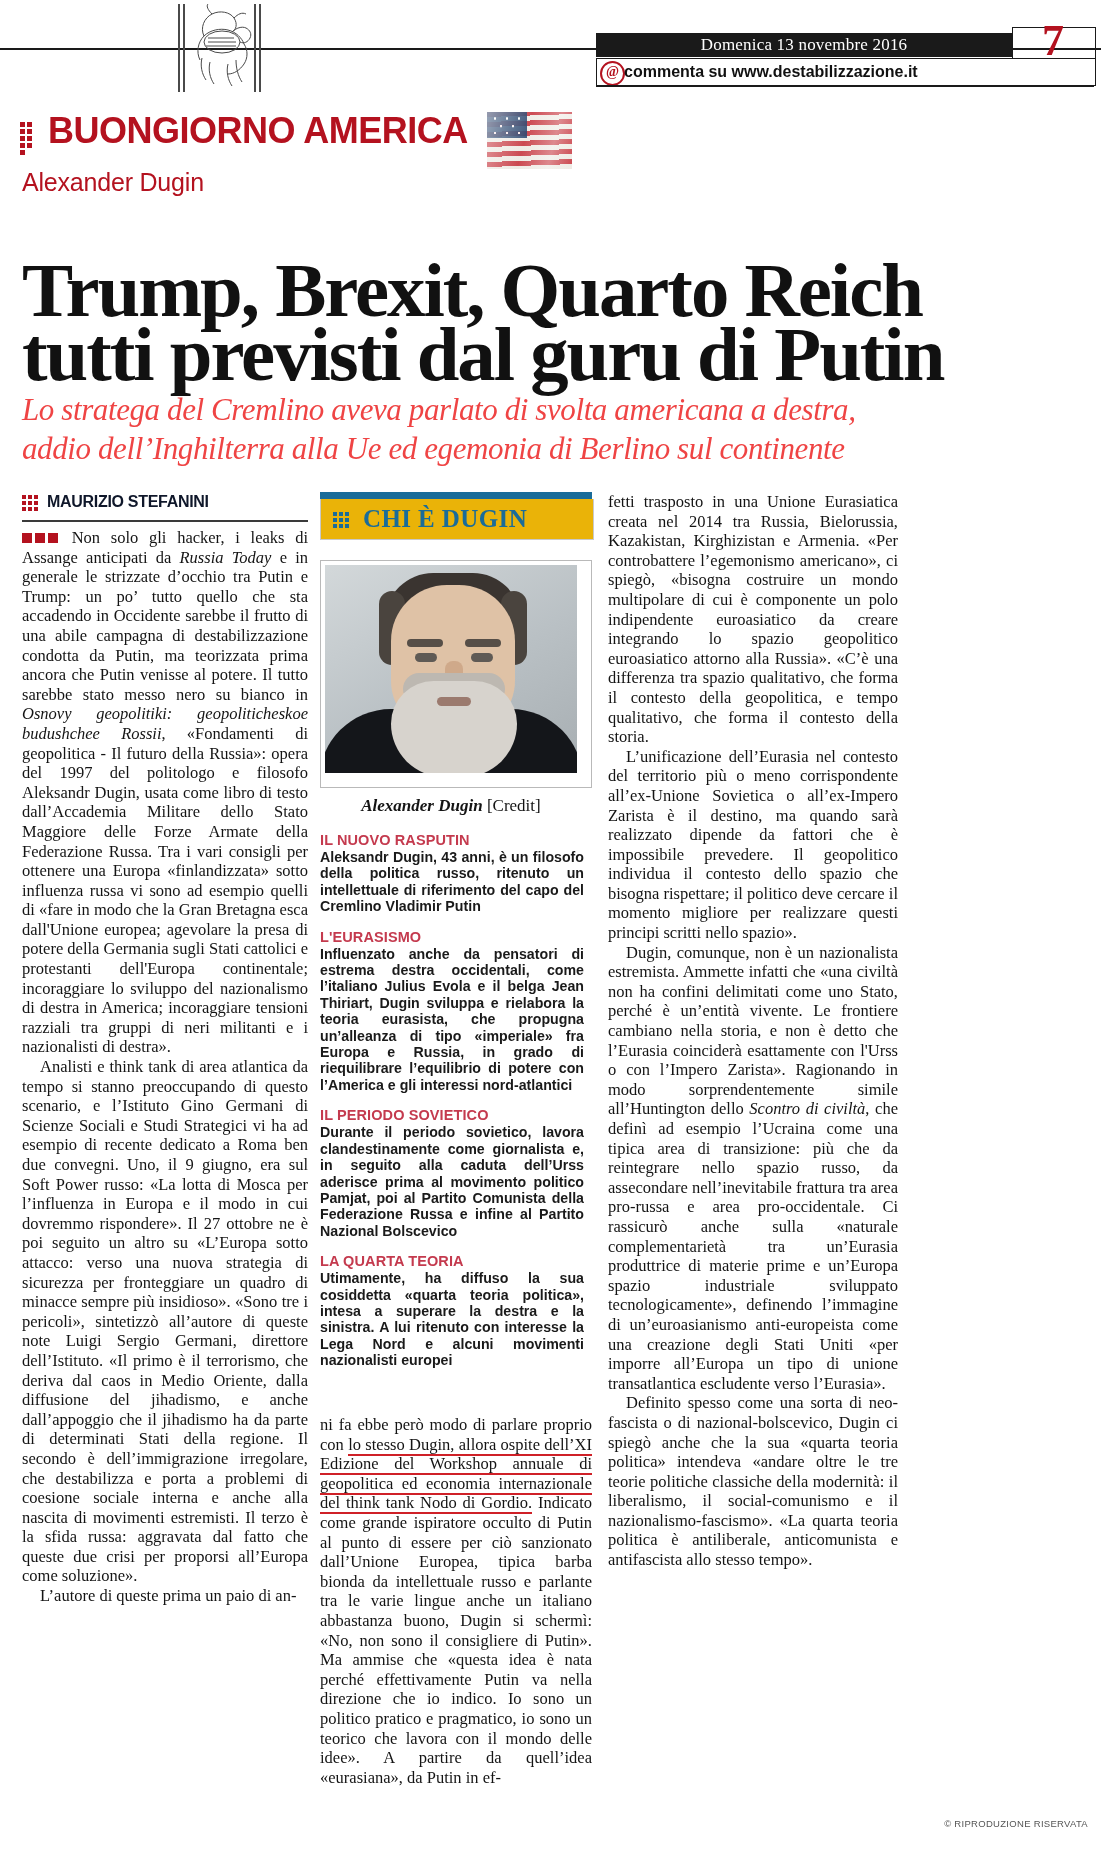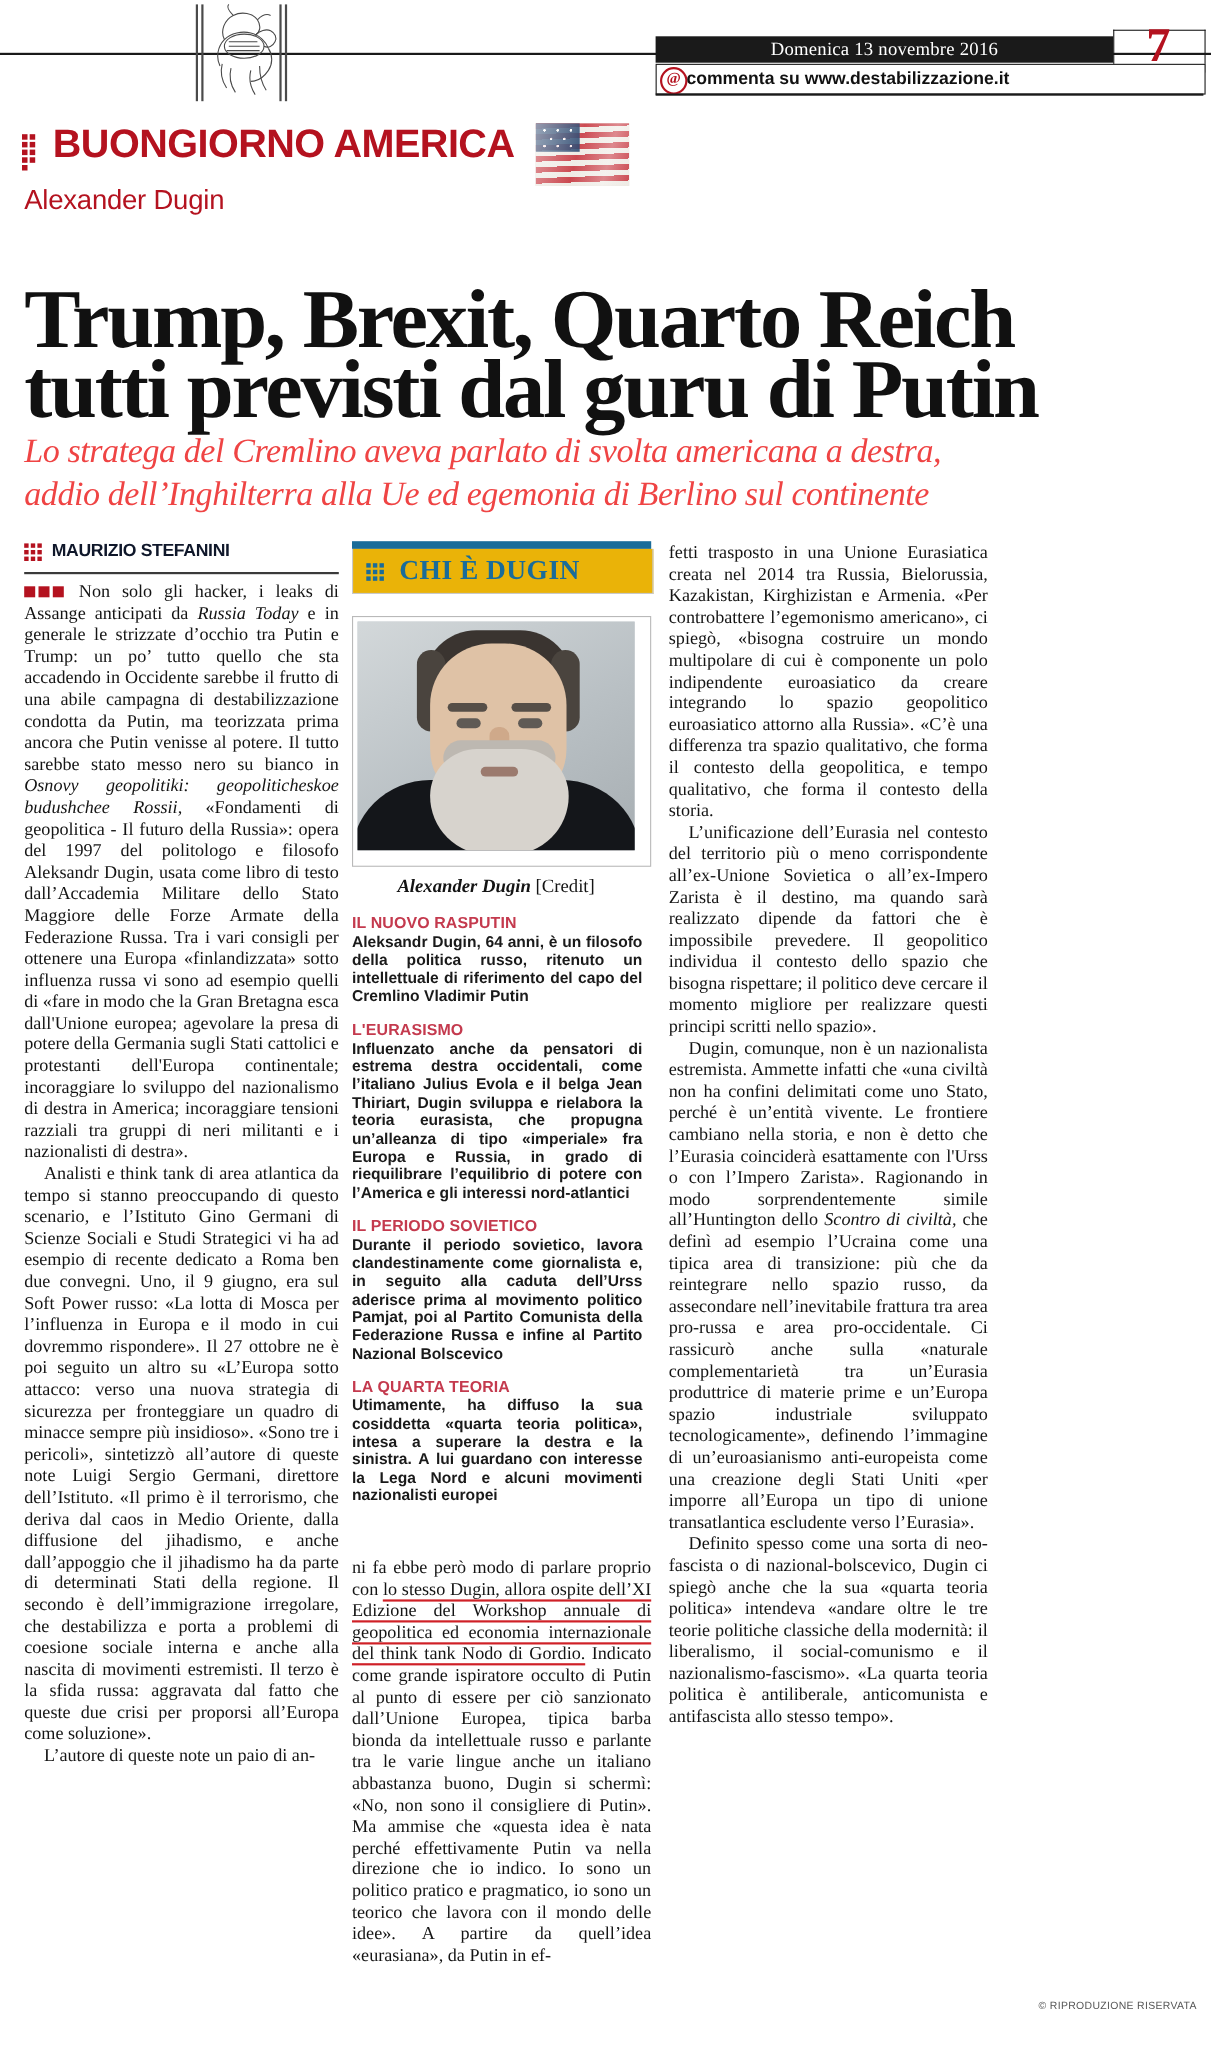--- a/index.html
+++ b/index.html
@@ -216,21 +216,21 @@
   <div class="col col1">
     <div class="byline">
       <span class="dots3 dots-red">
         <i></i><i></i><i></i><i></i><i></i><i></i><i></i><i></i><i></i>
       </span><span class="bname">MAURIZIO STEFANINI</span>
       <div class="byline-rule"></div>
     </div>
     <div class="body">
       <p class="first"><span class="sq"></span><span class="sq"></span><span class="sq"></span> <span>Non solo gli hacker, i leaks di Assange anticipati da </span><i>Russia Today</i><span> e in generale le strizzate d’occhio tra Putin e Trump: un po’ tutto quello che sta accadendo in Occidente sarebbe il frutto di una abile campagna di destabilizzazione condotta da Putin, ma teorizzata prima ancora che Putin venisse al potere. Il tutto sarebbe stato messo nero su bianco in </span><i>Osnovy geopolitiki: geopoliticheskoe budushchee Rossii</i><span>, «Fondamenti di geopolitica - Il futuro della Russia»: opera del 1997 del politologo e filosofo Aleksandr Dugin, usata come libro di testo dall’Accademia Militare dello Stato Maggiore delle Forze Armate della Federazione Russa. Tra i vari consigli per ottenere una Europa «finlandizzata» sotto influenza russa vi sono ad esempio quelli di «fare in modo che la Gran Bretagna esca dall'Unione europea; agevolare la presa di potere della Germania sugli Stati cattolici e protestanti dell'Europa continentale; incoraggiare lo sviluppo del nazionalismo di destra in America; incoraggiare tensioni razziali tra gruppi di neri militanti e i nazionalisti di destra».</span></p>
       <p>Analisti e think tank di area atlantica da tempo si stanno preoccupando di questo scenario, e l’Istituto Gino Germani di Scienze Sociali e Studi Strategici vi ha ad esempio di recente dedicato a Roma ben due convegni. Uno, il 9 giugno, era sul Soft Power russo: «La lotta di Mosca per l’influenza in Europa e il modo in cui dovremmo rispondere». Il 27 ottobre ne è poi seguito un altro su «L’Europa sotto attacco: verso una nuova strategia di sicurezza per fronteggiare un quadro di minacce sempre più insidioso». «Sono tre i pericoli», sintetizzò all’autore di queste note Luigi Sergio Germani, direttore dell’Istituto. «Il primo è il terrorismo, che deriva dal caos in Medio Oriente, dalla diffusione del jihadismo, e anche dall’appoggio che il jihadismo ha da parte di determinati Stati della regione. Il secondo è dell’immigrazione irregolare, che destabilizza e porta a problemi di coesione sociale interna e anche alla nascita di movimenti estremisti. Il terzo è la sfida russa: aggravata dal fatto che queste due crisi per proporsi all’Europa come soluzione».</p>
-      <p>L’autore di queste note un paio di an-</p>
+      <p>L’autore di queste prima un paio di an-</p>
     </div>
   </div>
 
   <div class="sidebox">
     <div class="sb-topbar"></div>
     <div class="sb-head">
       <span class="dots3">
         <i></i>
           <i></i>
           <i></i>
@@ -267,33 +267,33 @@
     </div>
 
     <div class="sb-caption">
       <b>Alexander Dugin</b>
       <span>[Credit]</span>
     </div>
 
     <div class="sb-sections">
       <div class="sb-sec">
         <h4>IL NUOVO RASPUTIN</h4>
-        <p>Aleksandr Dugin, 64 anni, è un filosofo della politica russo, ritenuto un intellettuale di riferimento del capo del Cremlino Vladimir Putin</p>
+        <p>Aleksandr Dugin, 43 anni, è un filosofo della politica russo, ritenuto un intellettuale di riferimento del capo del Cremlino Vladimir Putin</p>
       </div>
       <div class="sb-sec">
         <h4>L'EURASISMO</h4>
         <p>Influenzato anche da pensatori di estrema destra occidentali, come l’italiano Julius Evola e il belga Jean Thiriart, Dugin sviluppa e rielabora la teoria eurasista, che propugna un’alleanza di tipo «imperiale» fra Europa e Russia, in grado di riequilibrare l’equilibrio di potere con l’America e gli interessi nord-atlantici</p>
       </div>
       <div class="sb-sec">
         <h4>IL PERIODO SOVIETICO</h4>
         <p>Durante il periodo sovietico, lavora clandestinamente come giornalista e, in seguito alla caduta dell’Urss aderisce prima al movimento politico Pamjat, poi al Partito Comunista della Federazione Russa e infine al Partito Nazional Bolscevico</p>
       </div>
       <div class="sb-sec">
         <h4>LA QUARTA TEORIA</h4>
-        <p>Utimamente, ha diffuso la sua cosiddetta «quarta teoria politica», intesa a superare la destra e la sinistra. A lui guardano con interesse la Lega Nord e alcuni movimenti nazionalisti europei</p>
+        <p>Utimamente, ha diffuso la sua cosiddetta «quarta teoria politica», intesa a superare la destra e la sinistra. A lui ritenuto con interesse la Lega Nord e alcuni movimenti nazionalisti europei</p>
       </div>
     </div>
   </div>
 
   <div class="col2-tail">
     <div class="body">
       <p class="first"><span>ni fa ebbe però modo di parlare proprio con </span><span class="redu">lo stesso Dugin, allora ospite dell’XI Edizione del Workshop annuale di geopolitica ed economia internazionale del think tank Nodo di Gordio.</span><span> Indicato come grande ispiratore occulto di Putin al punto di essere per ciò sanzionato dall’Unione Europea, tipica barba bionda da intellettuale russo e parlante tra le varie lingue anche un italiano abbastanza buono, Dugin si schermì: «No, non sono il consigliere di Putin». Ma ammise che «questa idea è nata perché effettivamente Putin va nella direzione che io indico. Io sono un politico pratico e pragmatico, io sono un teorico che lavora con il mondo delle idee». A partire da quell’idea «eurasiana», da Putin in ef-</span></p>
     </div>
   </div>
 

